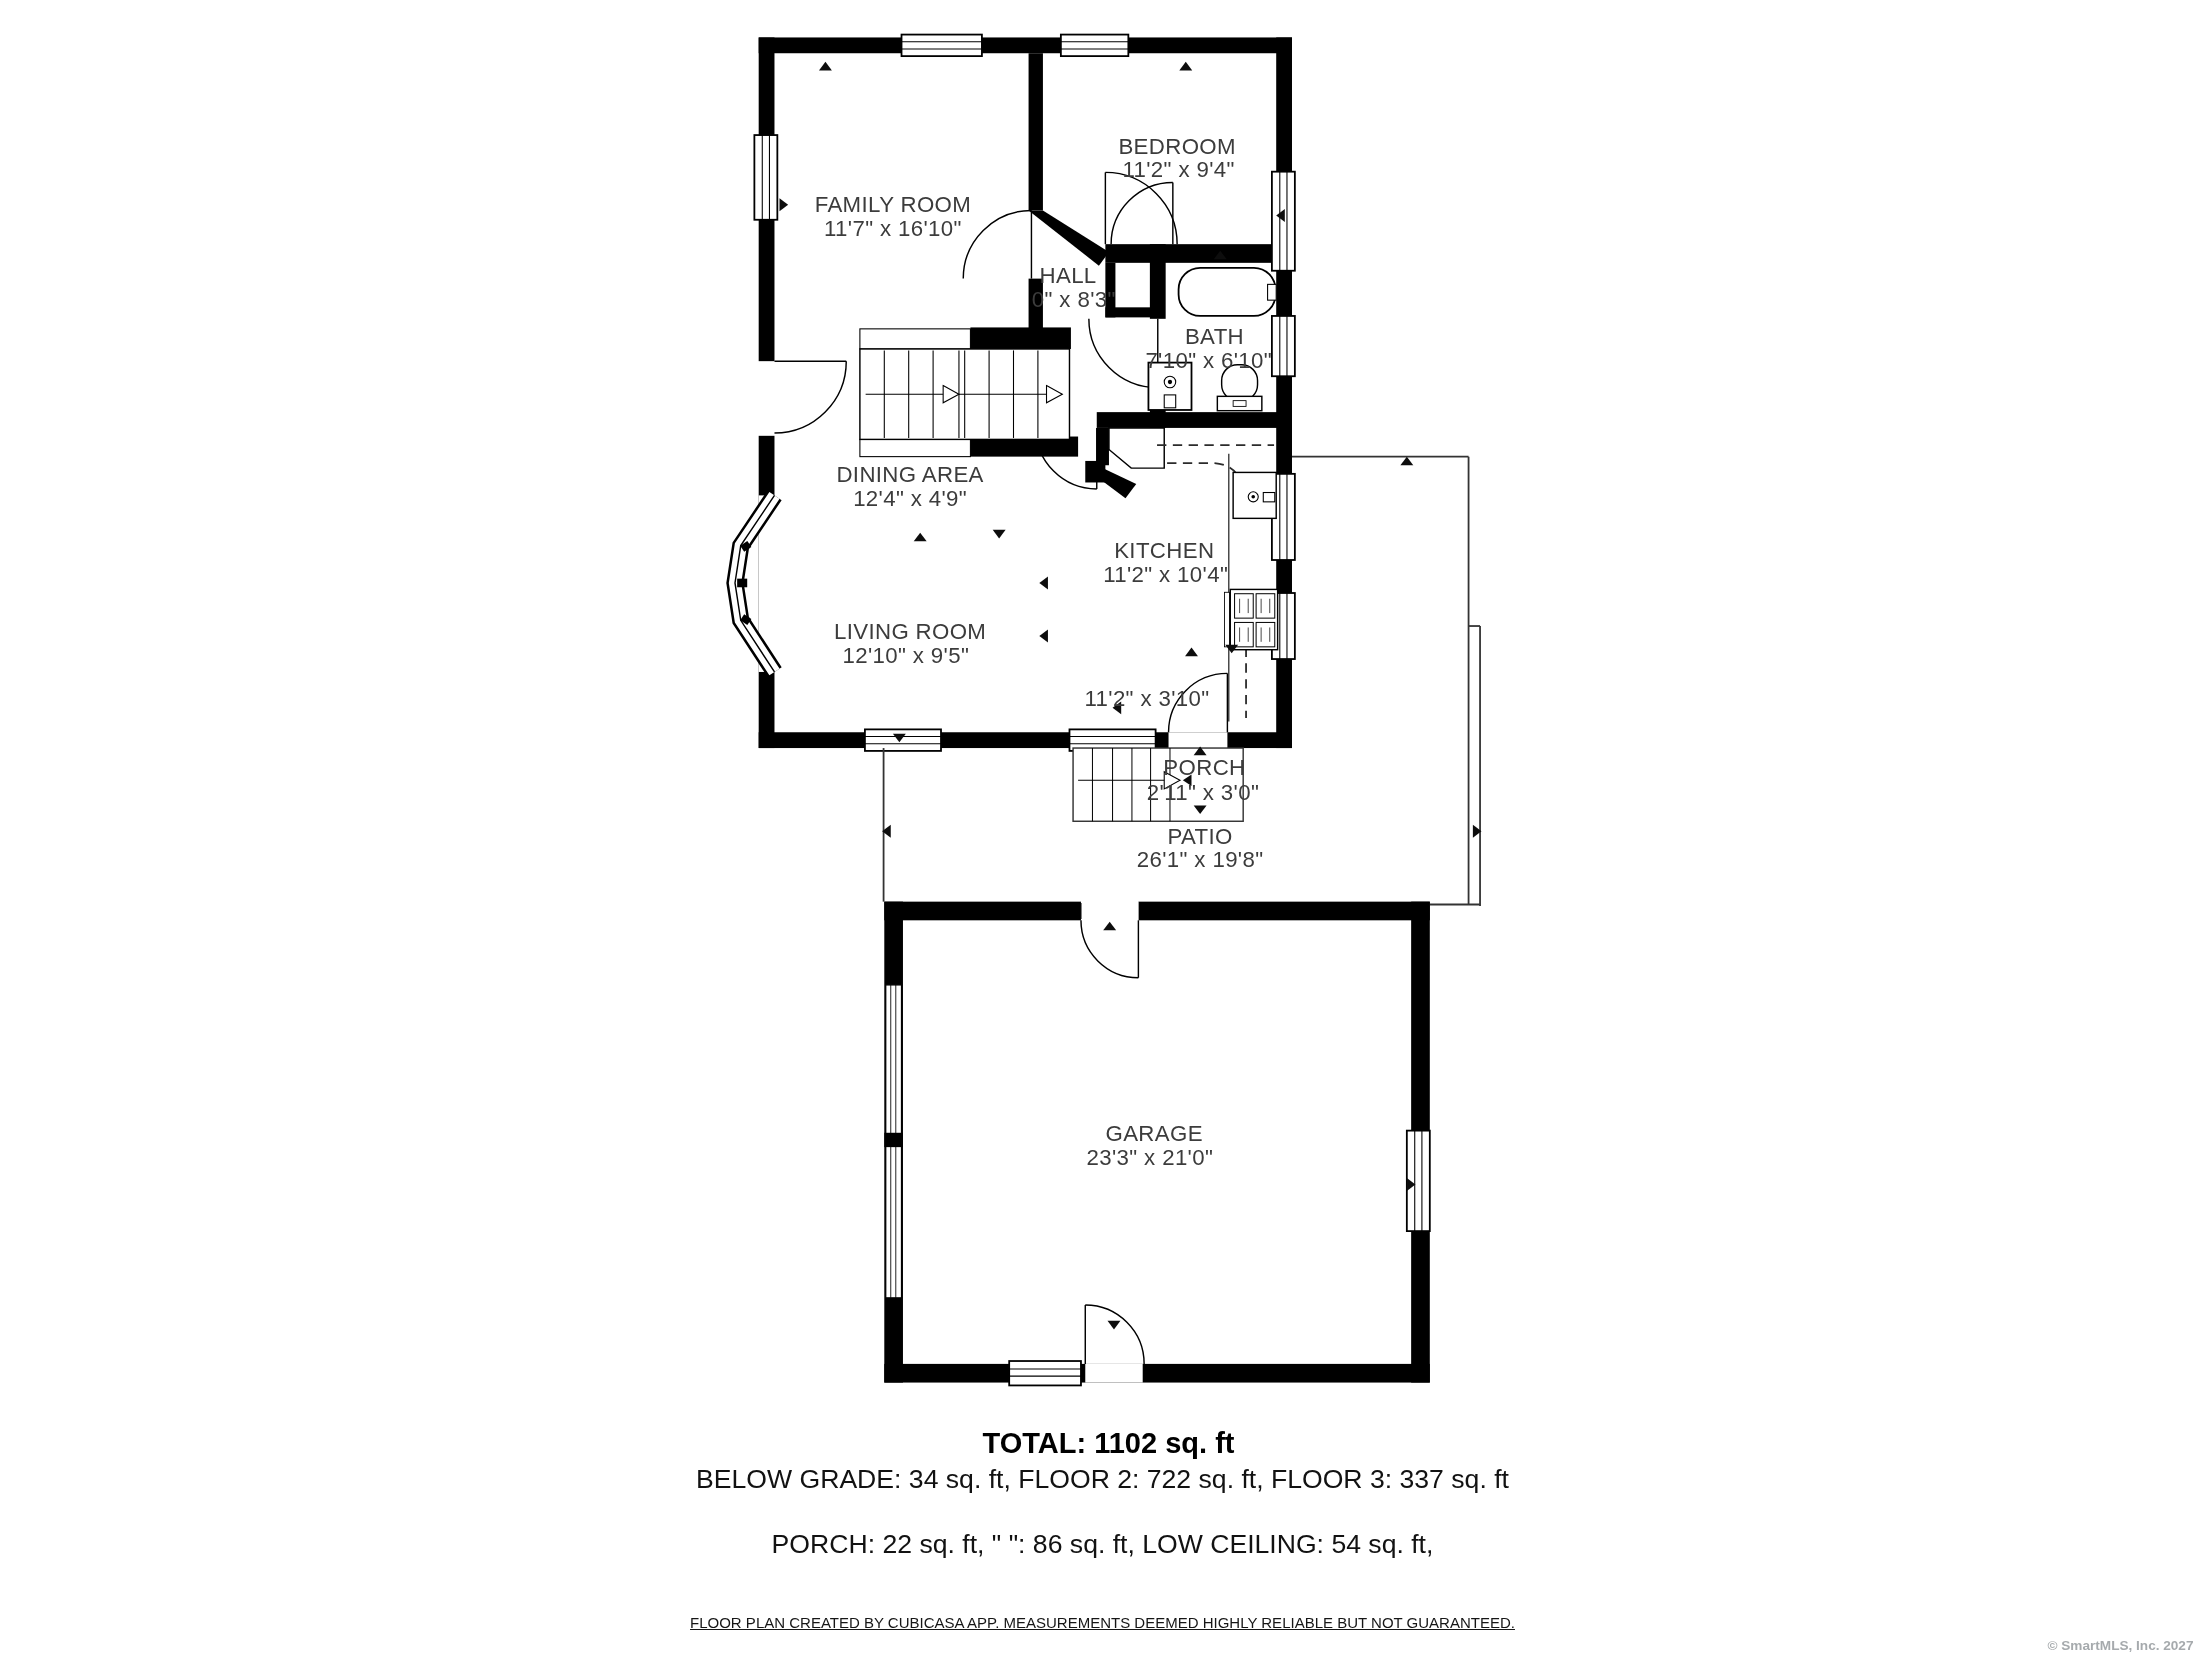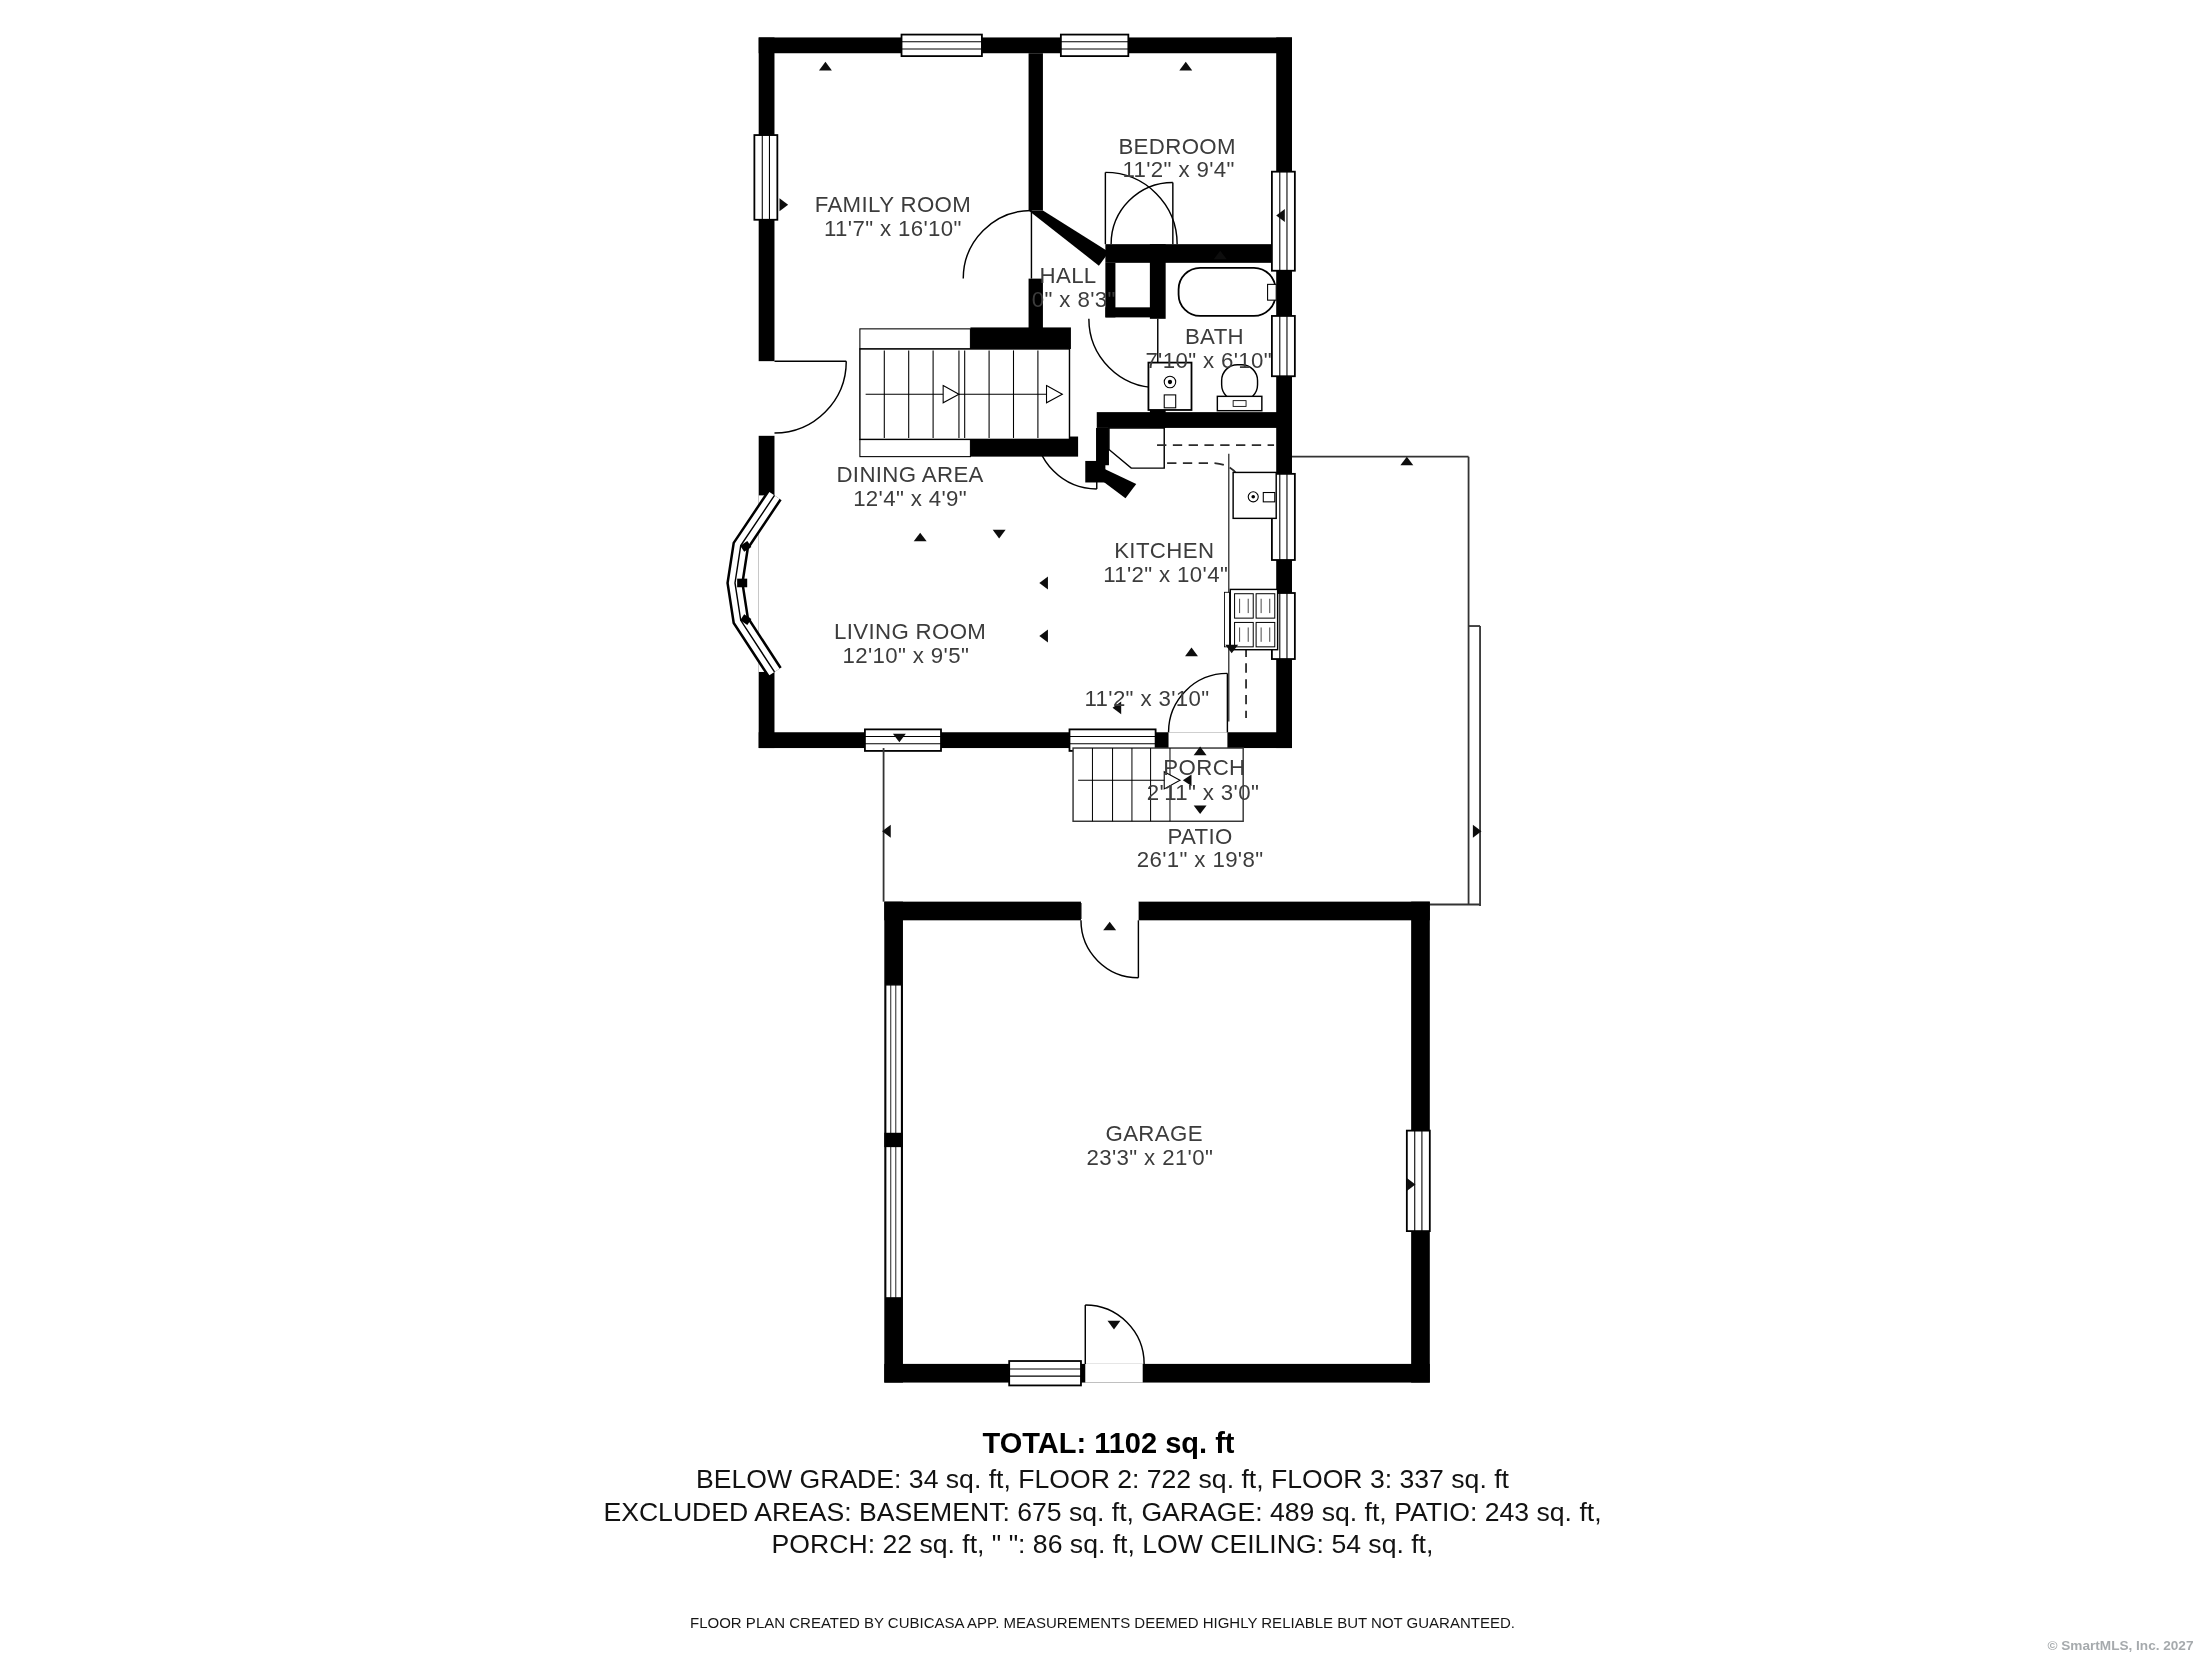--- a/index.html
+++ b/index.html
@@ -13,21 +13,21 @@
   .arc{stroke:#000;stroke-width:2;fill:none;}
   .dash{stroke:#2b2b2b;stroke-width:2.5;fill:none;stroke-dasharray:13 9;}
   .outline{stroke:#333;stroke-width:2.5;fill:none;}
   .marker{fill:#0d0d0d;}
   .txtline{position:absolute;left:0;width:100%;text-align:center;color:#121212;white-space:nowrap;}
   .total{top:1427px;font-size:29px;font-weight:bold;color:#000;margin-left:6px;}
   .l1{top:1464px;font-size:26.6px;}
   .l2{top:1497px;font-size:26.6px;}
   .l3{top:1529px;font-size:26.6px;}
   .l4{top:1561px;font-size:26.6px;}
-  .foot{top:1614px;font-size:15px;color:#161616;}
+  .foot{top:1614px;font-size:15px;color:#161616;text-decoration:underline;}
   .wm{position:absolute;right:11.5px;top:1638px;font-size:13.6px;font-weight:bold;color:#a6aaad;}
 </style>
 </head>
 <body>
 
 <div class="stage">
 
 <svg width="2205" height="1654" viewBox="0 0 3072 2304">
 
   <g>
@@ -318,18 +318,17 @@
     <text x="1676" y="1115">2'11" x 3'0"</text>
     <text x="1672" y="1175">PATIO</text>
     <text x="1672" y="1208">26'1" x 19'8"</text>
     <text x="1608" y="1589">GARAGE</text>
     <text x="1602" y="1623">23'3" x 21'0"</text>
   </g>
 </svg>
 
   <div class="txtline total">TOTAL: 1102 sq. ft</div>
   <div class="txtline l1">BELOW GRADE: 34 sq. ft, FLOOR 2: 722 sq. ft, FLOOR 3: 337 sq. ft</div>
-  <div class="txtline l2">EXCLUDED AREAS: BASEMENT: 675 sq. ft, GARAGE: 489 sq. ft, PATIO: 243 sq. ft,</div>
   <div class="txtline l3">PORCH: 22 sq. ft, " ": 86 sq. ft, LOW CEILING: 54 sq. ft,</div>
   <div class="txtline foot">FLOOR PLAN CREATED BY CUBICASA APP. MEASUREMENTS DEEMED HIGHLY RELIABLE BUT NOT GUARANTEED.</div>
   <div class="wm">© SmartMLS, Inc. 2027</div>
 </div>
 
 
 </body></html>

